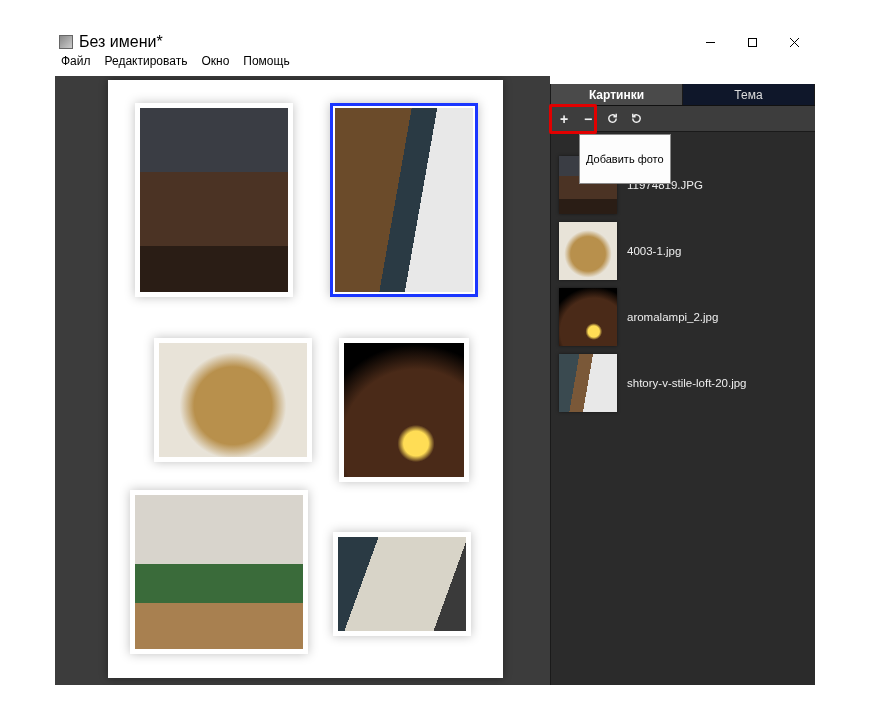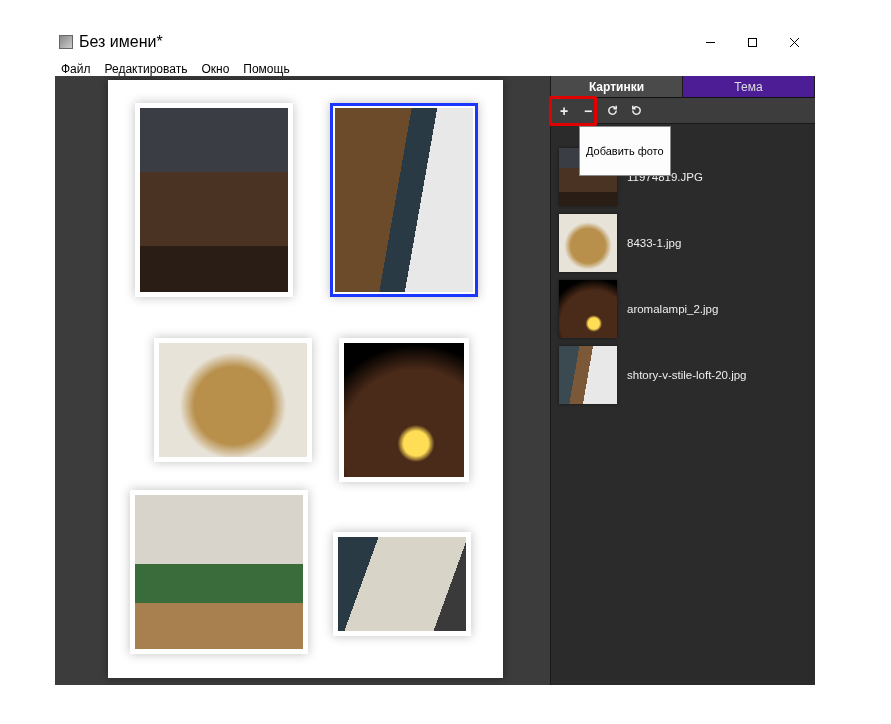--- a/index.html
+++ b/index.html
@@ -40,21 +40,21 @@
   .win-controls { display: flex; }
   .win-btn {
     width: 42px; height: 24px;
     display: flex; align-items: center; justify-content: center;
     color: #000;
   }
   .win-btn svg { width: 11px; height: 11px; stroke: #000; stroke-width: 1; fill: none; }
   .menubar {
     height: 22px;
     display: flex;
-    align-items: flex-end;
+    align-items: flex-start;
     gap: 14px;
     padding: 0 6px;
     background: #fff;
     font-size: 12px;
     color: #000;
   }
   .menubar span { cursor: default; }
   .workspace {
     flex: 1;
     display: flex;
@@ -87,33 +87,34 @@
   .photo.selected {
     outline: 3px solid #1a36ff;
     outline-offset: -3px;
   }
   .sidepanel {
     flex: 1;
     background: #2b2b2b;
     display: flex;
     flex-direction: column;
     border-left: 1px solid #1a1a1a;
+    margin-top: 8px;
   }
   .tabs {
     display: flex;
     height: 22px;
     border-bottom: 1px solid #111;
   }
   .tab {
     flex: 1;
     display: flex;
     align-items: center;
     justify-content: center;
     font-size: 12px;
-    background: #4c1d95;
+    background: #0f172a;
     color: #ddd;
     border-right: 1px solid #1a1a1a;
     cursor: default;
   }
   .tab.active {
     background: #4a4a4a;
     font-weight: bold;
     color: #fff;
   }
   .toolbar {
@@ -269,21 +270,21 @@
         <div class="red-marker" style="left:-2px;top:-2px;width:48px;height:30px;"></div>
         <div class="tooltip" style="left:28px;top:28px;">Добавить фото</div>
       </div>
       <div class="file-list">
         <div class="file-row">
           <div class="thumb th-cats"></div>
           <div class="file-label">11974819.JPG</div>
         </div>
         <div class="file-row">
           <div class="thumb th-clutter"></div>
-          <div class="file-label">8433-1.jpg</div>
+          <div class="file-label">4003-1.jpg</div>
         </div>
         <div class="file-row">
           <div class="thumb th-lamp"></div>
           <div class="file-label">aromalampi_2.jpg</div>
         </div>
         <div class="file-row">
           <div class="thumb th-shtory"></div>
           <div class="file-label">shtory-v-stile-loft-20.jpg</div>
         </div>
       </div>

